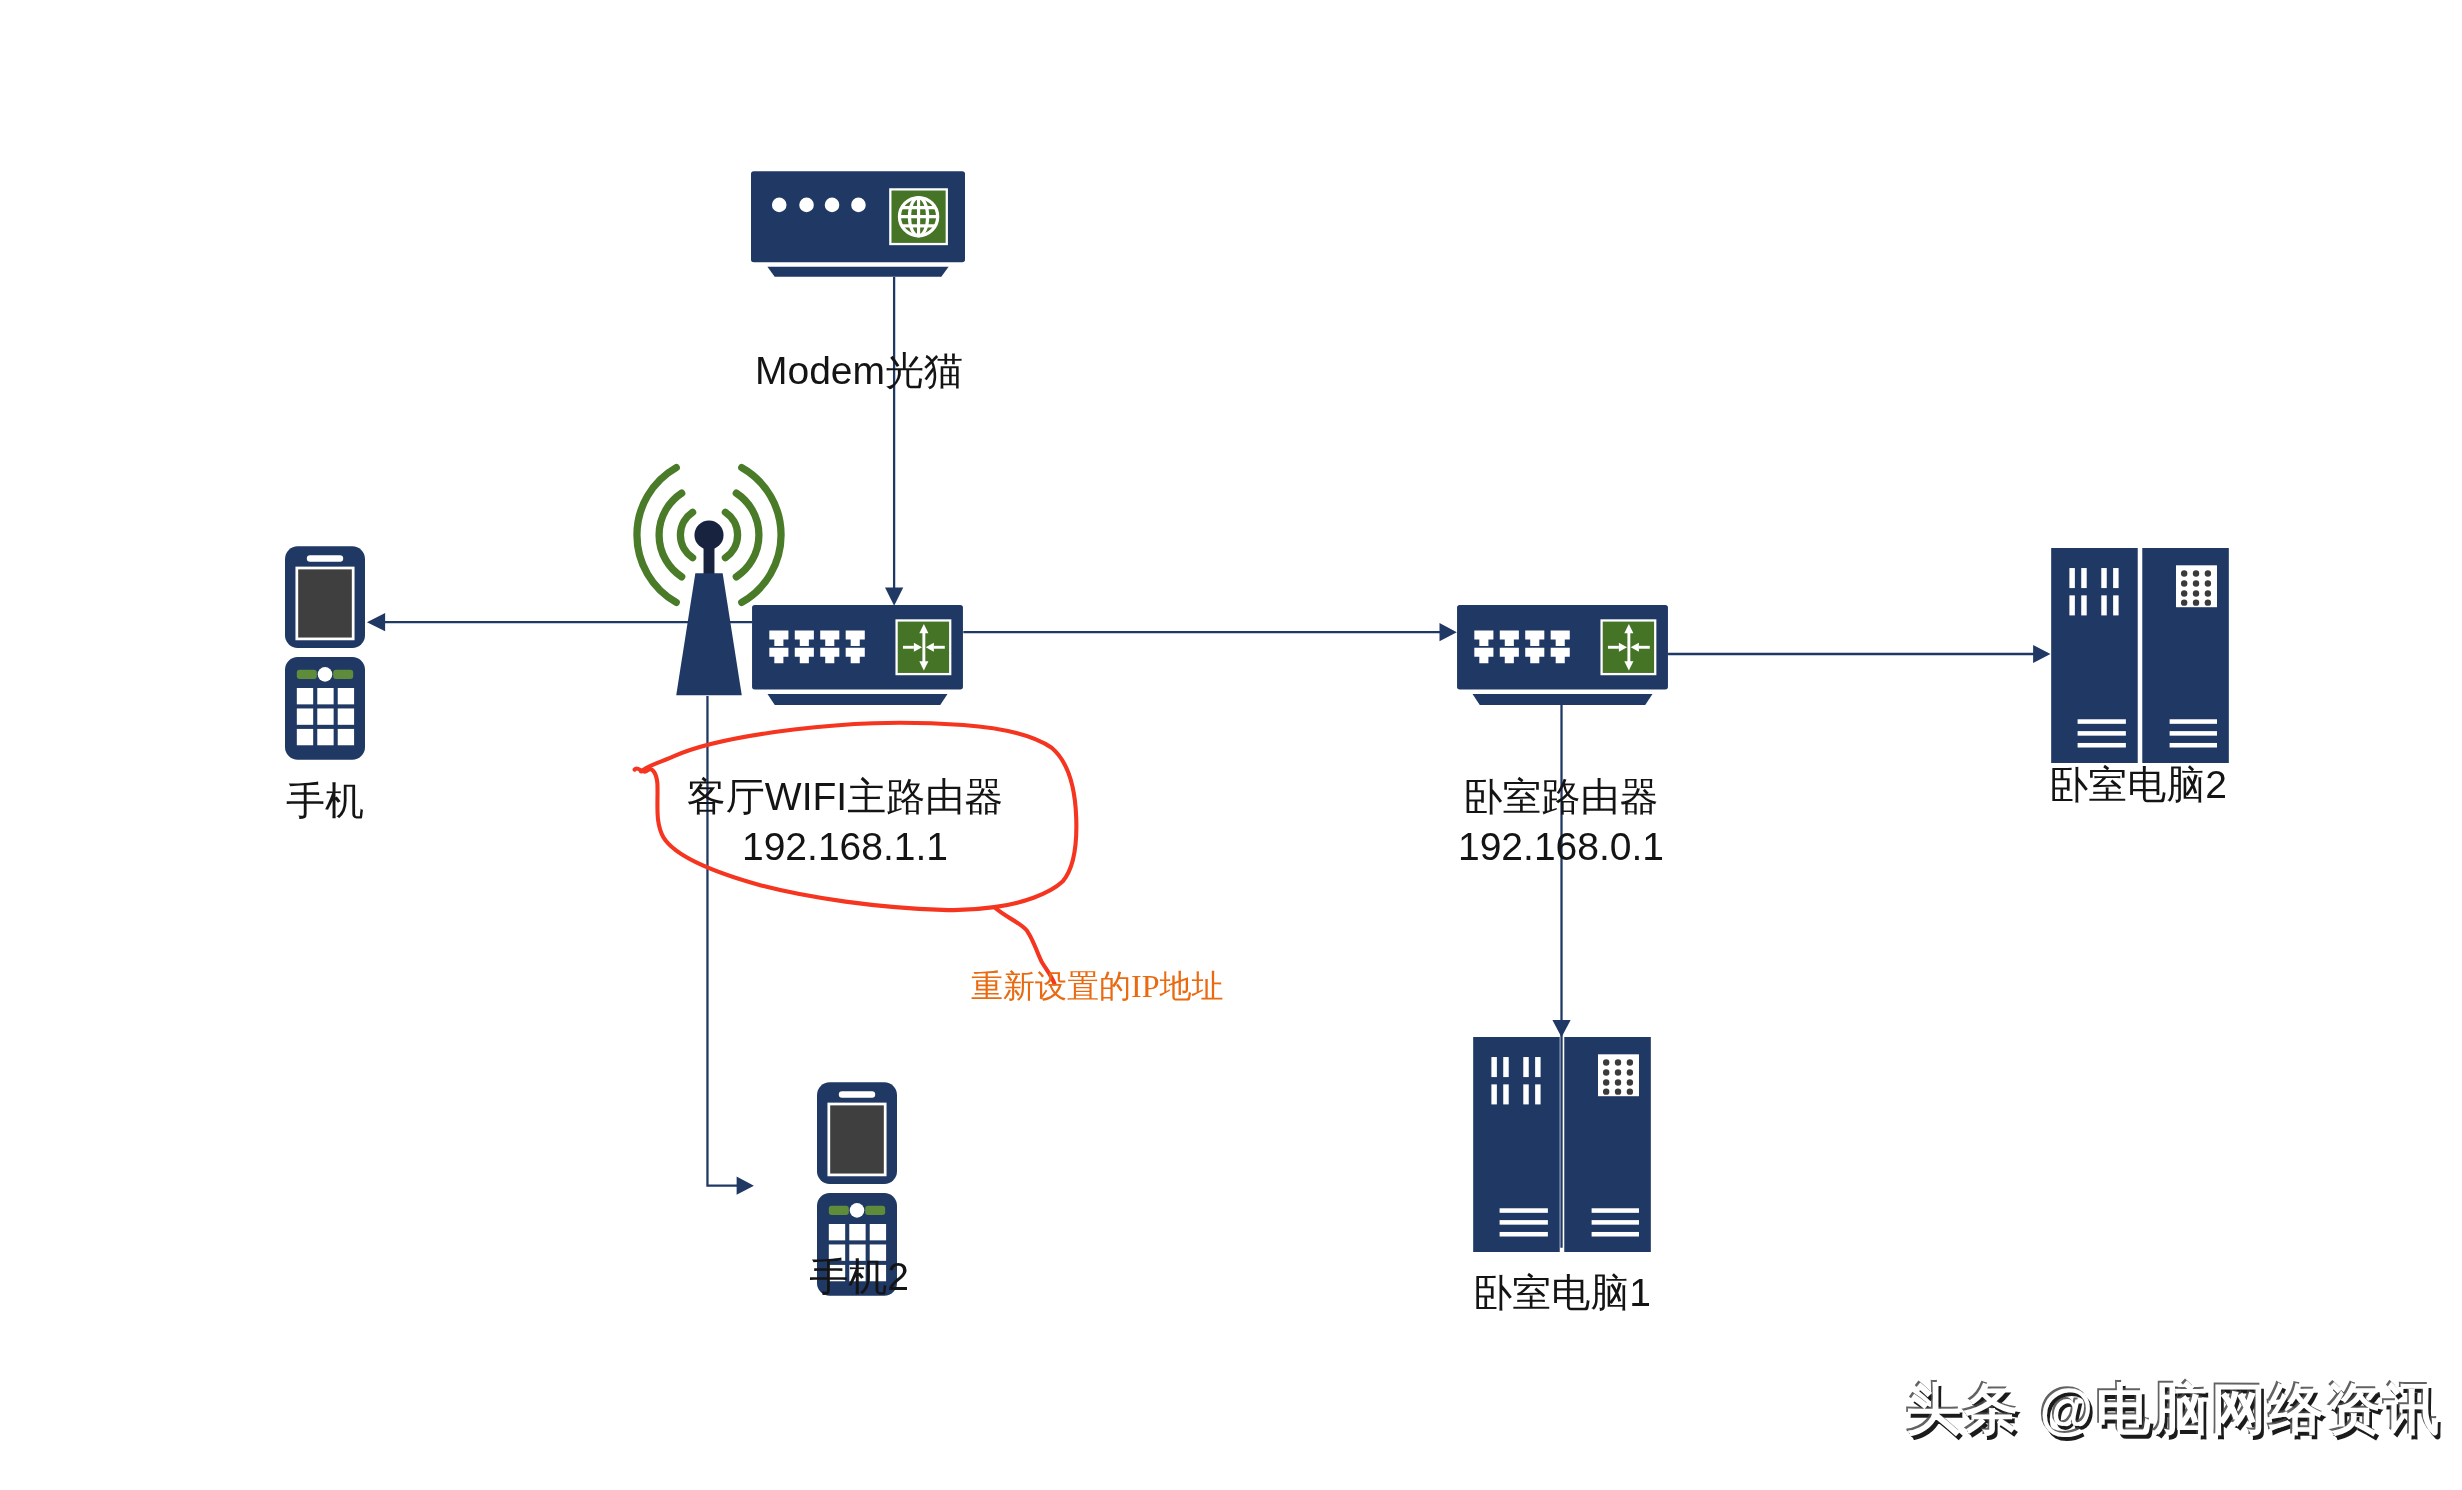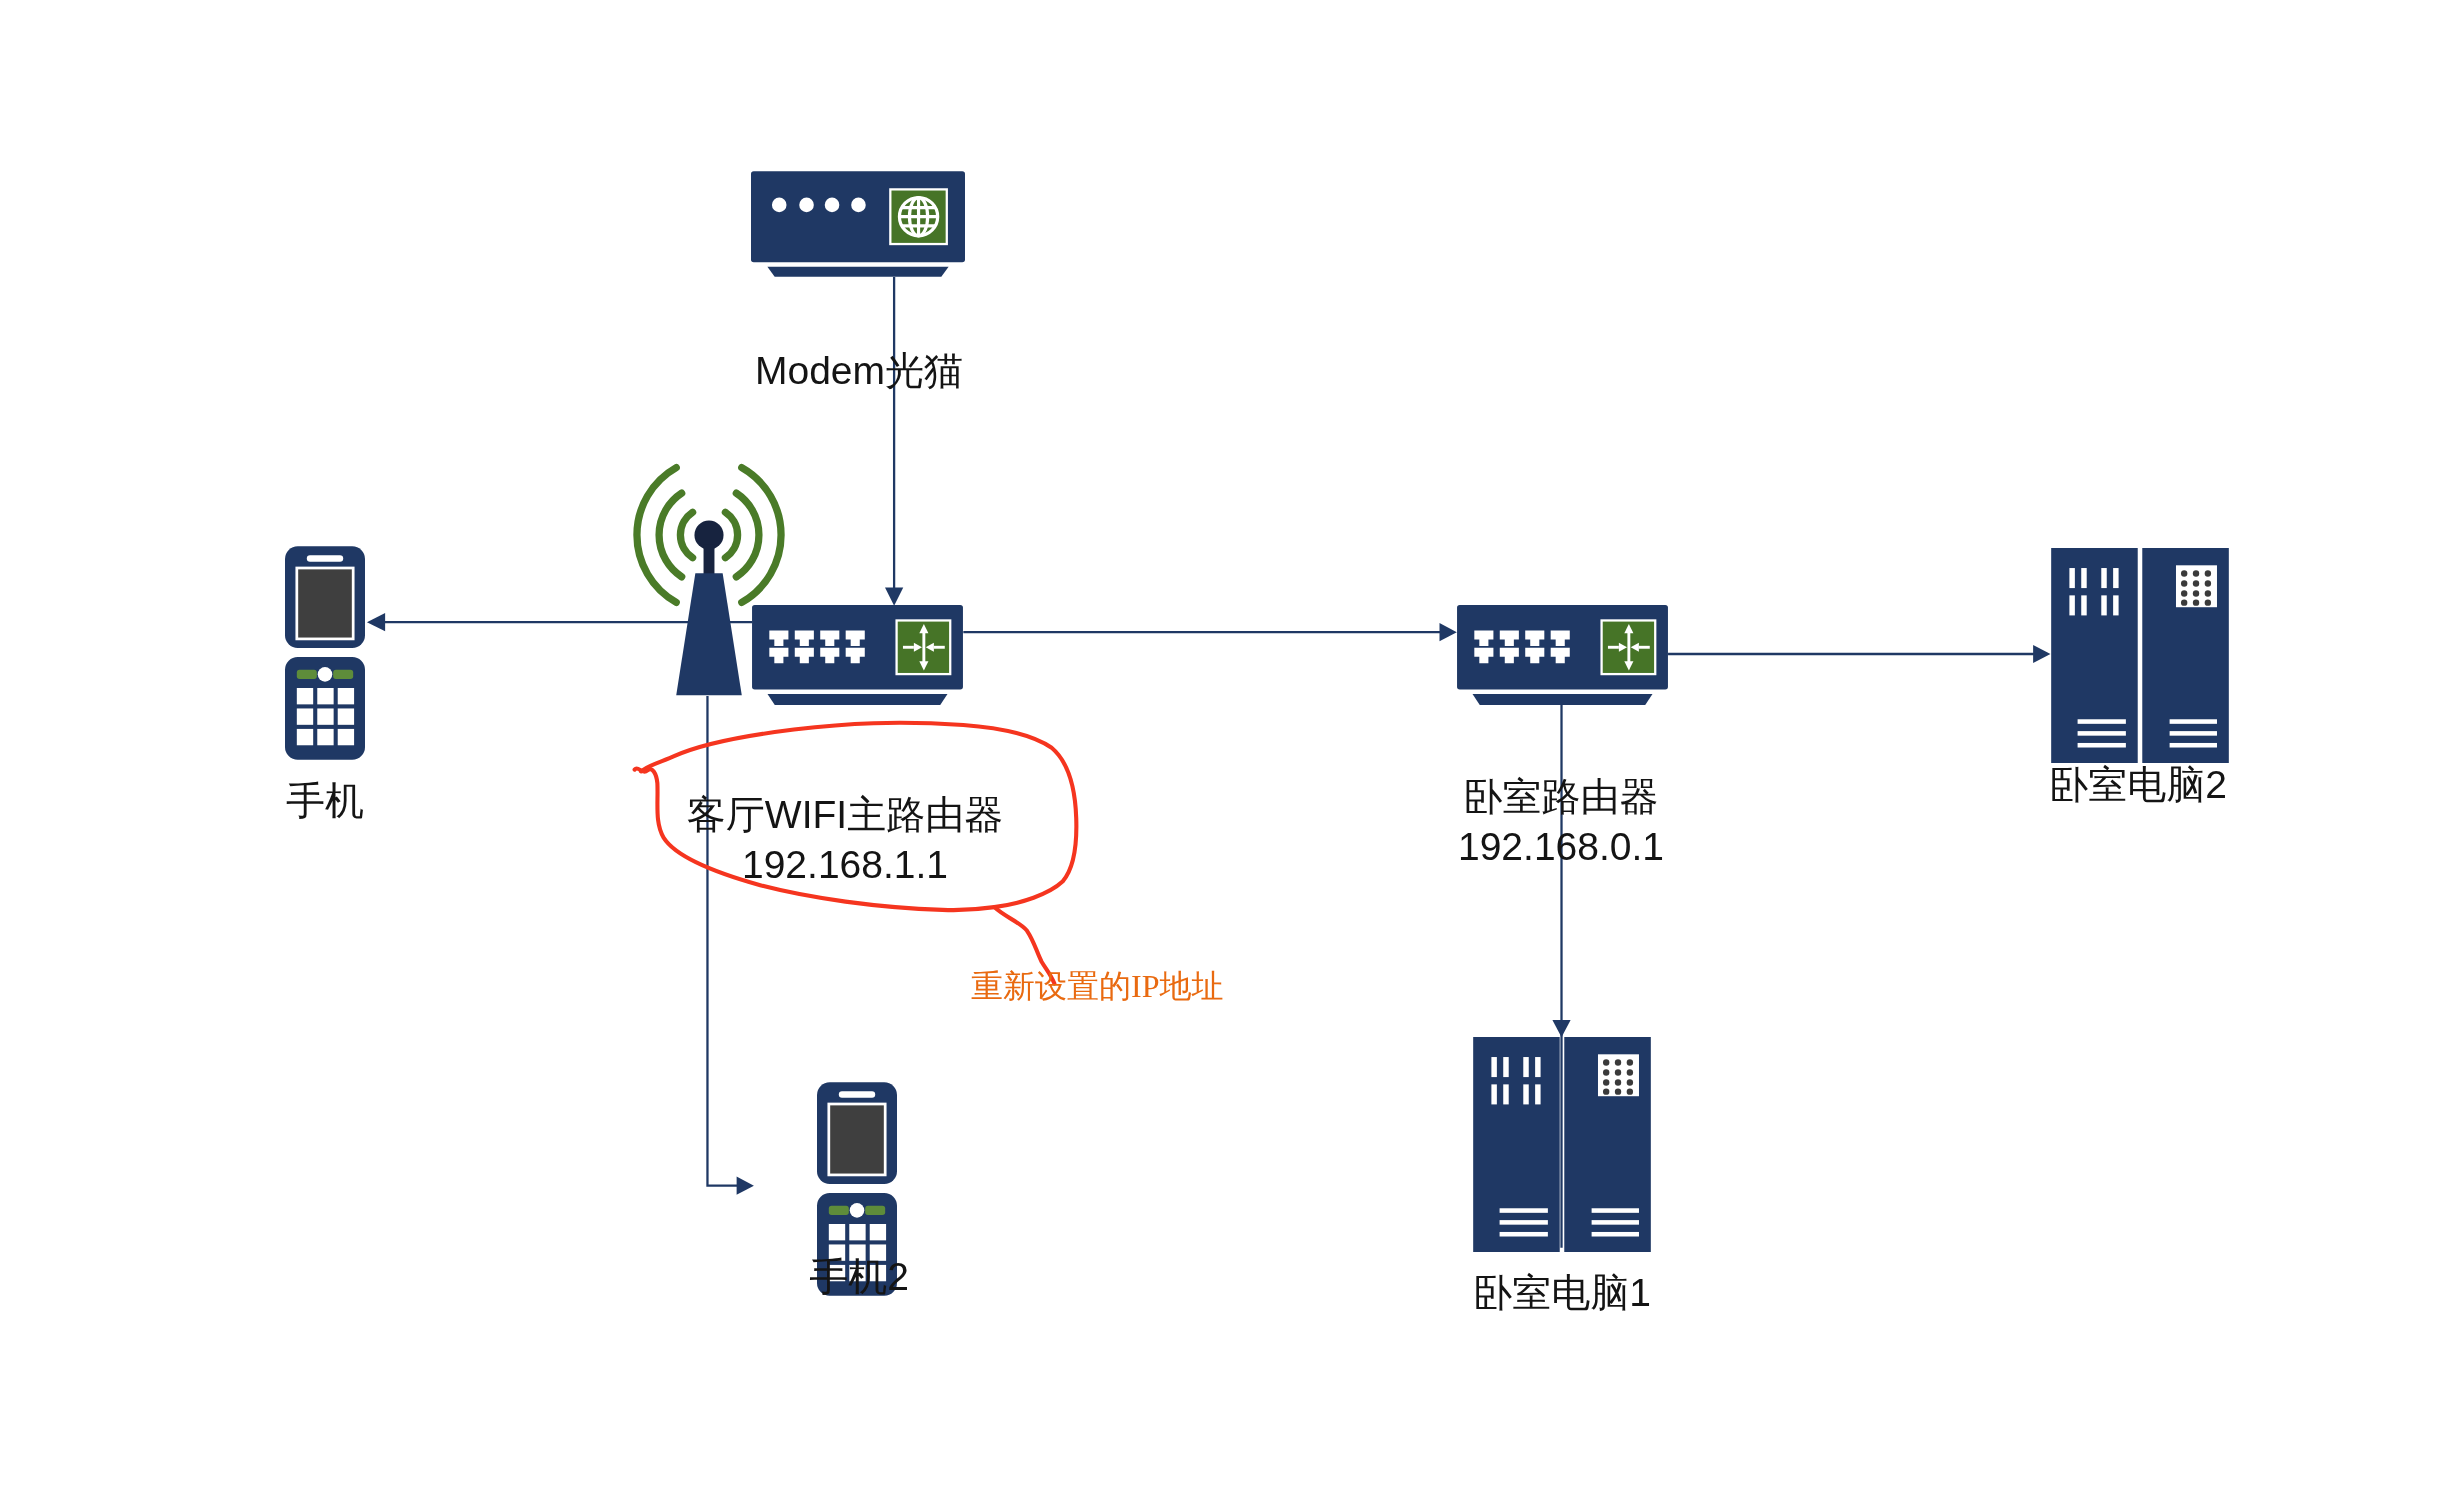--- a/index.html
+++ b/index.html
@@ -269,21 +269,21 @@
         <rect x="29" y="201" width="53" height="5"></rect>
         <rect x="29" y="214" width="53" height="5"></rect>
       <rect x="130" y="188" width="52" height="5"></rect>
         <rect x="130" y="201" width="52" height="5"></rect>
         <rect x="130" y="214" width="52" height="5"></rect>
     </g>
   </svg>
 
   <div class="lbl" style="left:859px;top:346px;">Modem光猫</div>
 
-  <div class="lbl" style="left:845px;top:772px;margin-top:18px;">
+  <div class="lbl" style="left:845px;top:772px;">
     <div>客厅WIFI主路由器</div>
     <div>192.168.1.1</div>
   </div>
 
   <div class="lbl" style="left:1561px;top:772px;">
     <div>卧室路由器</div>
     <div>192.168.0.1</div>
   </div>
 
   <div class="lbl" style="left:325px;top:776px;">手机</div>
@@ -309,15 +309,16 @@
         C728,836 712,840 704,847"></path>
       <path d="M1092,996
         C1105,1008 1120,1012 1128,1022
         C1136,1034 1138,1044 1144,1056
         C1150,1066 1154,1070 1158,1080"></path>
     </g>
   </svg>
 
   <div class="annotation-text">重新设置的IP地址</div>
 
+  <div class="watermark">头条 @电脑网络资讯</div>
 
 </div>
 
 
 </body></html>

